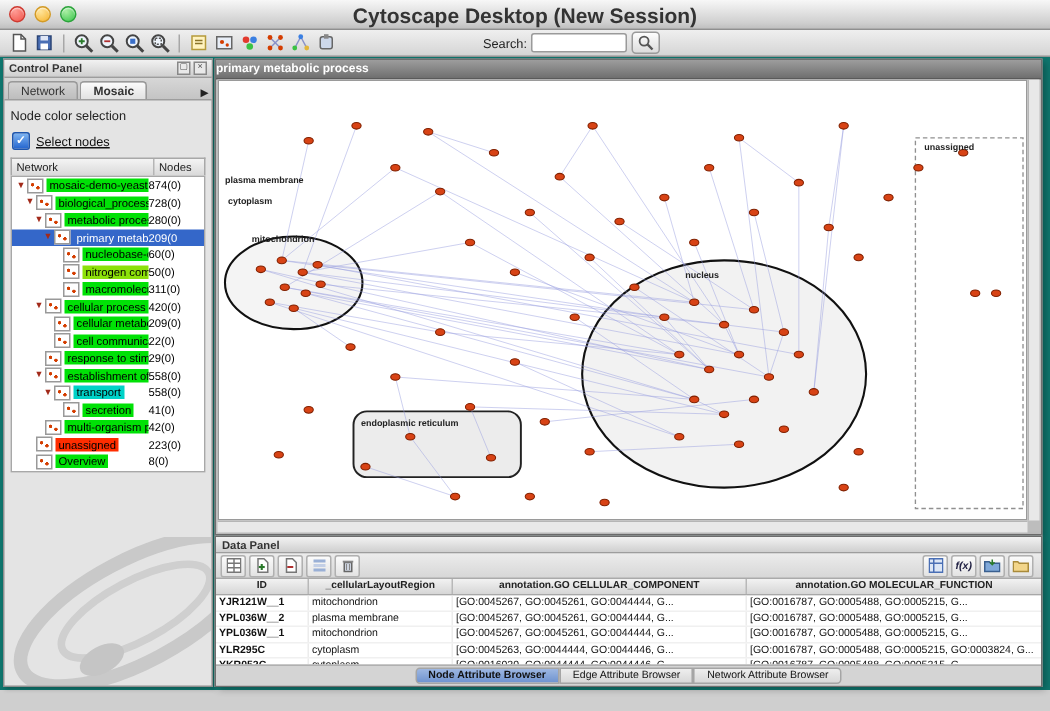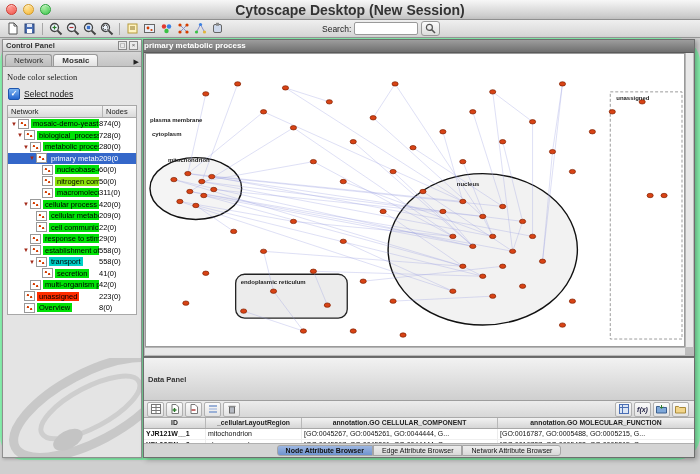--- a/index.html
+++ b/index.html
@@ -17,33 +17,33 @@
   
   .toolbar{position:absolute;top:20px;left:0;right:0;height:17px;background:linear-gradient(#efefef,#d5d5d5);border-bottom:1px solid #979797;display:flex;align-items:center;padding:0 4px;}
   .tbi{width:17px;height:15px;display:inline-flex;align-items:center;justify-content:center;border-radius:2px;}
   .tbsep{width:1px;height:12px;background:#a7a7a7;margin:0 4px;}
   .search-group{display:flex;align-items:center;margin-left:96px;}
   .search-label{font-size:8.5px;color:#222;margin-right:3px;}
   .search-input{width:58px;height:11px;font-size:8px;border:1px solid #9a9a9a;border-radius:2px;background:#fff;padding:0 2px;}
   .search-btn{width:17px;height:13px;margin-left:3px;border:1px solid #9a9a9a;border-radius:3px;background:linear-gradient(#fdfdfd,#dcdcdc);display:inline-flex;align-items:center;justify-content:center;}
 
   
-  .desktop{position:absolute;top:38px;left:0;right:0;bottom:14px;background:#86efac;border-radius:24px;}
+  .desktop{position:absolute;top:38px;left:0;right:0;bottom:14px;background:#0f766e;}
 
   
   .control-panel{position:absolute;left:2px;top:1px;width:138px;bottom:2px;background:#e4e4e4;border:1px solid #8f8f8f;box-shadow:1px 1px 3px rgba(0,0,0,.25);}
   .cp-header{height:11px;background:linear-gradient(#f2f2f2,#cfcfcf);border-bottom:1px solid #9d9d9d;display:flex;align-items:center;padding:0 3px;}
   .cp-header .cp-title{font-size:7.5px;font-weight:bold;color:#333;flex:1;}
   .winbox{width:7px;height:7px;border:1px solid #888;background:#e9e9e9;font-size:6px;line-height:6px;text-align:center;color:#555;margin-left:2px;}
   .cp-tabs{height:14px;display:flex;align-items:flex-end;background:linear-gradient(#d7d7d7,#c4c4c4);border-bottom:1px solid #9d9d9d;padding:0 2px;}
   .cp-tab{font-size:8px;color:#333;padding:1px 8px 1px;border:1px solid #999;border-bottom:none;border-radius:3px 3px 0 0;background:linear-gradient(#d3d3d3,#bdbdbd);margin-right:1px;}
   .cp-tab.active{background:linear-gradient(#fbfbfb,#e2e2e2);font-weight:bold;}
   .tab-arrow{margin-left:auto;font-size:7px;color:#222;}
   .cp-body{padding:3px 4px 0;}
-  .cp-label{font-size:8.5px;color:#222;margin:2px 0 3px;font-family:Liberation Serif, serif;}
+  .cp-label{font-size:8.5px;color:#222;margin:2px 0 3px;}
   .dropdown{height:15px;border:1px solid #979797;border-radius:3px;background:#fff;display:flex;align-items:center;overflow:hidden;}
   .dropdown .dd-text{flex:1;font-size:8px;padding:0 3px;color:#111;white-space:nowrap;}
   .dd-btn{width:13px;height:100%;background:linear-gradient(#8fc1f7,#2f76d2);display:flex;flex-direction:column;align-items:center;justify-content:center;border-left:1px solid #7aa5d8;}
   .dd-btn i{display:block;width:0;height:0;border-left:3px solid transparent;border-right:3px solid transparent;}
   .dd-up{border-bottom:3px solid #fff;margin-bottom:1px;}
   .dd-down{border-top:3px solid #fff;}
   .chk-row{display:flex;align-items:center;margin:6px 0 5px 1px;}
   .checkbox{width:10px;height:10px;border-radius:2px;background:linear-gradient(#7db4f2,#2566cf);border:1px solid #1d55ad;color:#fff;font-size:8px;line-height:9px;text-align:center;font-weight:bold;}
   .chk-label{font-size:8.5px;color:#111;margin-left:4px;text-decoration:underline;}
   .tree-header{display:flex;height:11px;border:1px solid #a8a8a8;border-bottom:none;background:linear-gradient(#f4f4f4,#d9d9d9);}
@@ -65,21 +65,21 @@
   
   .network-window{position:absolute;left:143px;top:1px;width:550px;height:316px;border:1px solid #6e6e6e;background:#bdbdbd;box-shadow:2px 2px 5px rgba(0,0,0,.3);}
   .nw-title{height:12px;background:linear-gradient(#9d9d9d,#6f6f6f);border-bottom:1px solid #5a5a5a;color:#fff;font-size:8px;font-weight:bold;line-height:12px;}
   .nw-canvas{position:absolute;left:1px;right:9px;top:13px;bottom:9px;background:#fff;border:1px solid #9a9a9a;box-sizing:border-box;}
   .nw-canvas svg{width:100%;height:100%;display:block;}
   .nw-vscroll{position:absolute;right:1px;top:13px;width:7px;bottom:9px;background:#e8e8e8;border-left:1px solid #b5b5b5;}
   .nw-hscroll{position:absolute;left:1px;right:9px;bottom:1px;height:7px;background:#e8e8e8;border-top:1px solid #b5b5b5;}
 
   
   .data-panel{position:absolute;left:143px;top:319px;width:550px;bottom:2px;border:1px solid #6e6e6e;background:#dedede;box-shadow:2px 2px 5px rgba(0,0,0,.3);display:flex;flex-direction:column;}
-  .dp-header{height:10px;background:linear-gradient(#f2f2f2,#cfcfcf);border-bottom:1px solid #9d9d9d;display:flex;align-items:center;padding:16px 4px;}
+  .dp-header{height:10px;background:linear-gradient(#f2f2f2,#cfcfcf);border-bottom:1px solid #9d9d9d;display:flex;align-items:center;padding:0 4px;}
   .dp-title{font-size:7.5px;font-weight:bold;color:#333;}
   .dp-toolbar{height:16px;background:linear-gradient(#ececec,#d7d7d7);border-bottom:1px solid #aaa;display:flex;align-items:center;padding:0 3px;}
   .dpi{width:15px;height:13px;display:inline-flex;align-items:center;justify-content:center;margin-right:2px;border:1px solid #b0b0b0;border-radius:2px;background:linear-gradient(#fbfbfb,#e3e3e3);}
   .dp-spacer{flex:1;}
   .fx{font-size:7px;font-style:italic;font-weight:bold;color:#224;}
   .dt-header{display:flex;height:10px;background:linear-gradient(#f2f2f2,#d6d6d6);border-bottom:1px solid #a8a8a8;}
   .dt-h{font-size:6.8px;font-weight:bold;color:#222;text-align:center;border-right:1px solid #b8b8b8;overflow:hidden;white-space:nowrap;line-height:10px;box-sizing:border-box;}
   .dt-body{flex:1;background:#fff;overflow:hidden;}
   .dt-row{display:flex;height:9.6px;border-bottom:1px solid #f0f0f0;}
   .dt-cell{font-size:7px;color:#111;padding:0 2px;border-right:1px solid #ececec;overflow:hidden;white-space:nowrap;line-height:9.6px;box-sizing:border-box;}

